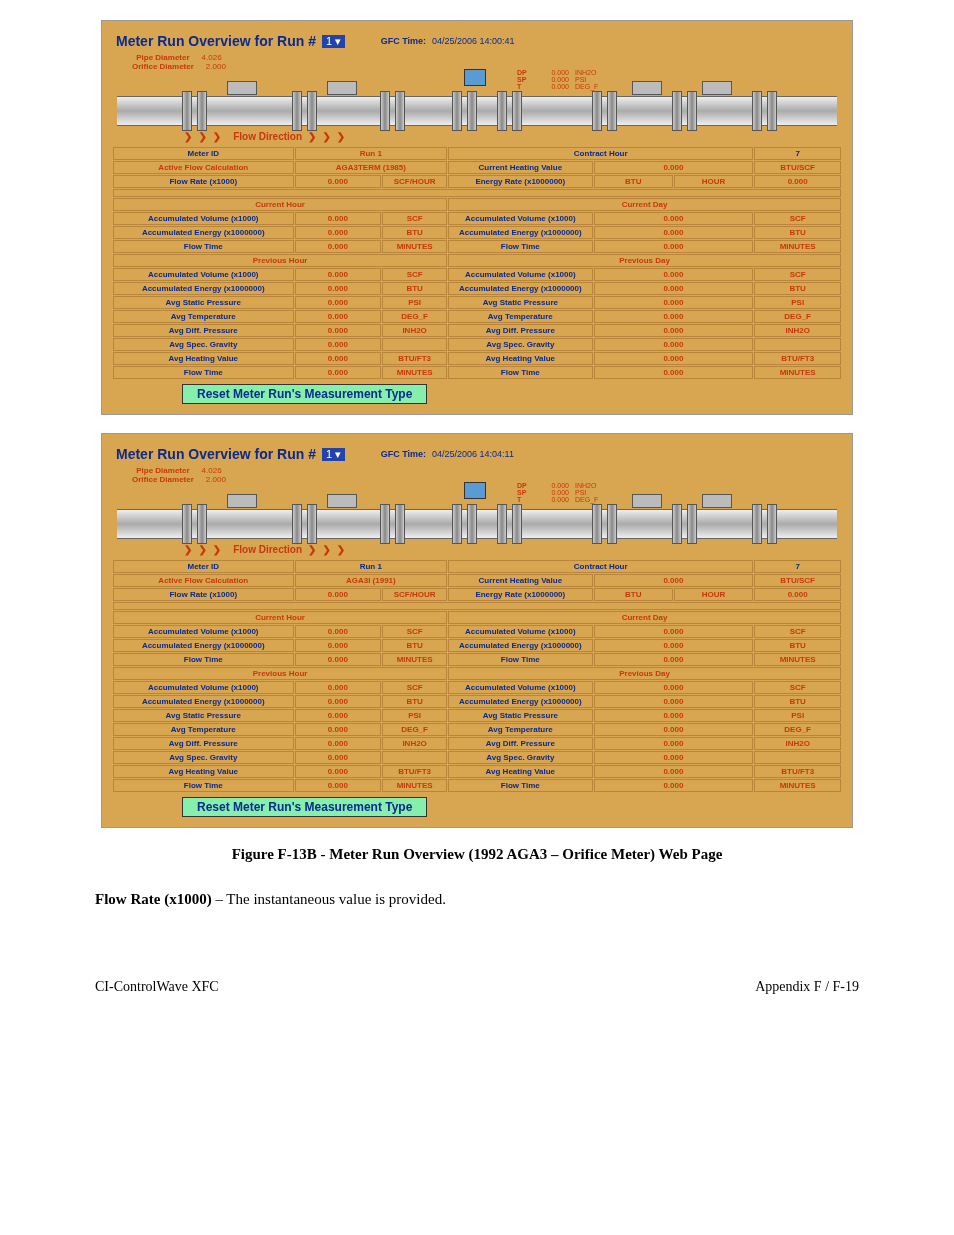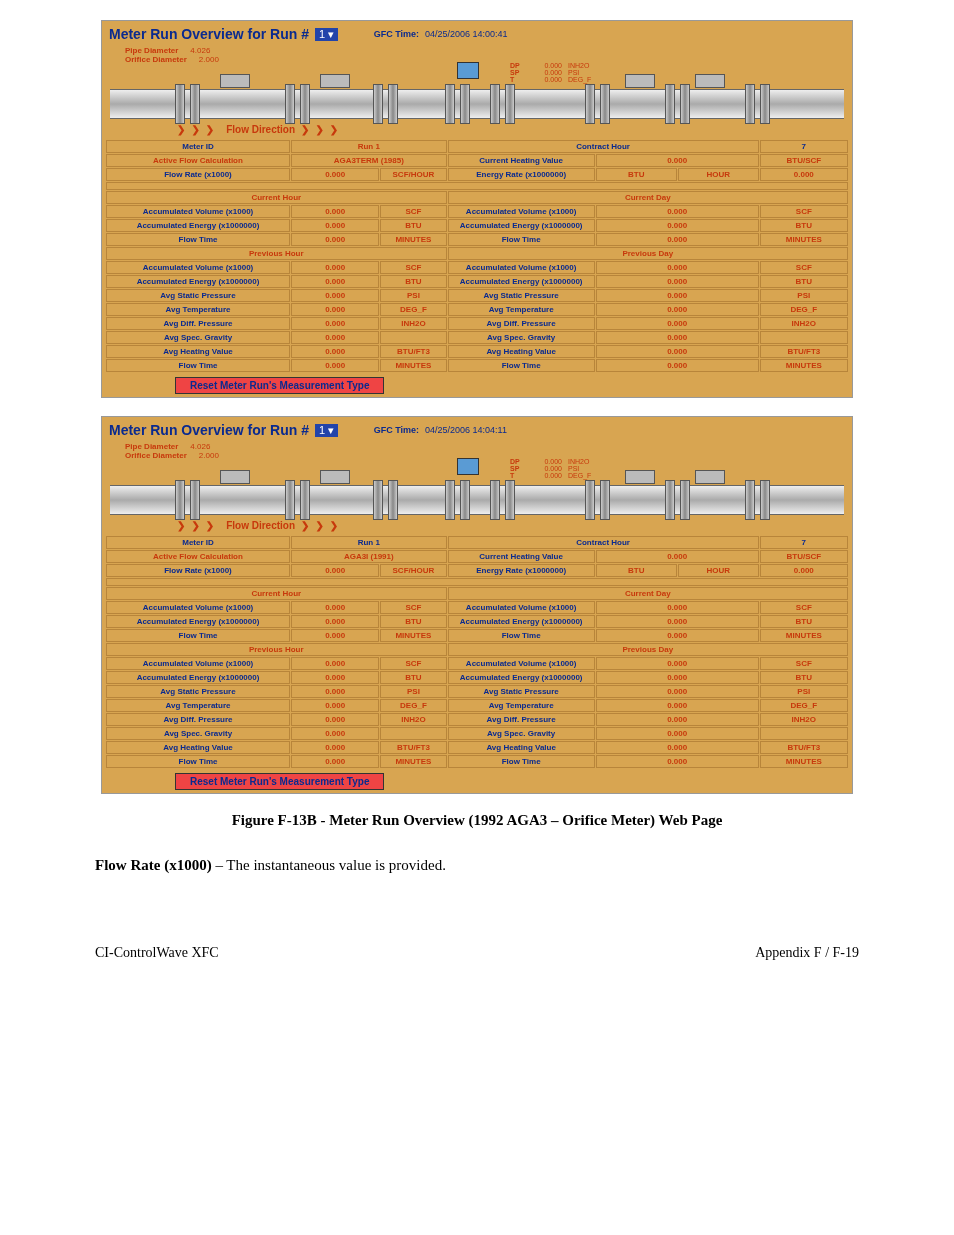--- a/index.html
+++ b/index.html
@@ -7,21 +7,21 @@
     background: #fff;
     margin: 0;
     padding: 0;
     width: 954px;
   }
   .page {
     padding: 20px 95px 30px 95px;
   }
   .panel {
     background: #d8a551;
-    padding: 3px;
+    padding: 10px;
     border: 1px solid #999;
     font-family: Arial, sans-serif;
     font-size: 8px;
     margin-bottom: 18px;
     margin-left: 6px;
     margin-right: 6px;
   }
   .panel-hdr {
     display: flex;
     align-items: center;
@@ -38,20 +38,21 @@
     color: #fff;
     padding: 0 4px;
     font-size: 11px;
   }
   .gfc-lbl { color: #0a2a8f; font-size: 9px; font-weight: bold; margin-left: 30px; text-align: right;}
   .gfc-val { color: #0a2a8f; font-size: 9px; }
   .topinfo {
     display: flex;
     gap: 40px;
     padding: 2px 20px;
+    text-align: center;
   }
   .diam { color: #c7390c; font-size: 8px; font-weight: bold; }
   .diam-v { color: #c7390c; font-size: 8px; margin-left: 12px; }
   .dpbox {
     position: absolute;
     left: 405px; top: 18px;
     font-size: 7px;
   }
   .pipewrap {
     position: relative;
@@ -108,24 +109,24 @@
     background:#c89342;
     color:#c7390c;
     font-weight:bold;
     font-size:9px;
   }
   .lbl-cell { color:#0a2a8f; font-weight:bold; }
   .val-cell { color:#c7390c; font-weight:bold; background:#e0b56a;}
   .unit-cell { color:#c7390c; font-weight:bold; }
   .reset-btn {
     display:inline-block;
-    background:#ef4444;
+    background:#86efac;
     border:1px solid #333;
     color:#0a2a8f;
-    font-size:10px;
+    font-size:12px;
     font-weight:bold;
     padding:2px 14px;
     margin:4px 0 0 70px;
   }
   .figcap {
     text-align:center;
     font-weight:bold;
     font-family:Georgia,serif;
     font-size:15px;
     margin: 10px 0 26px 0;

